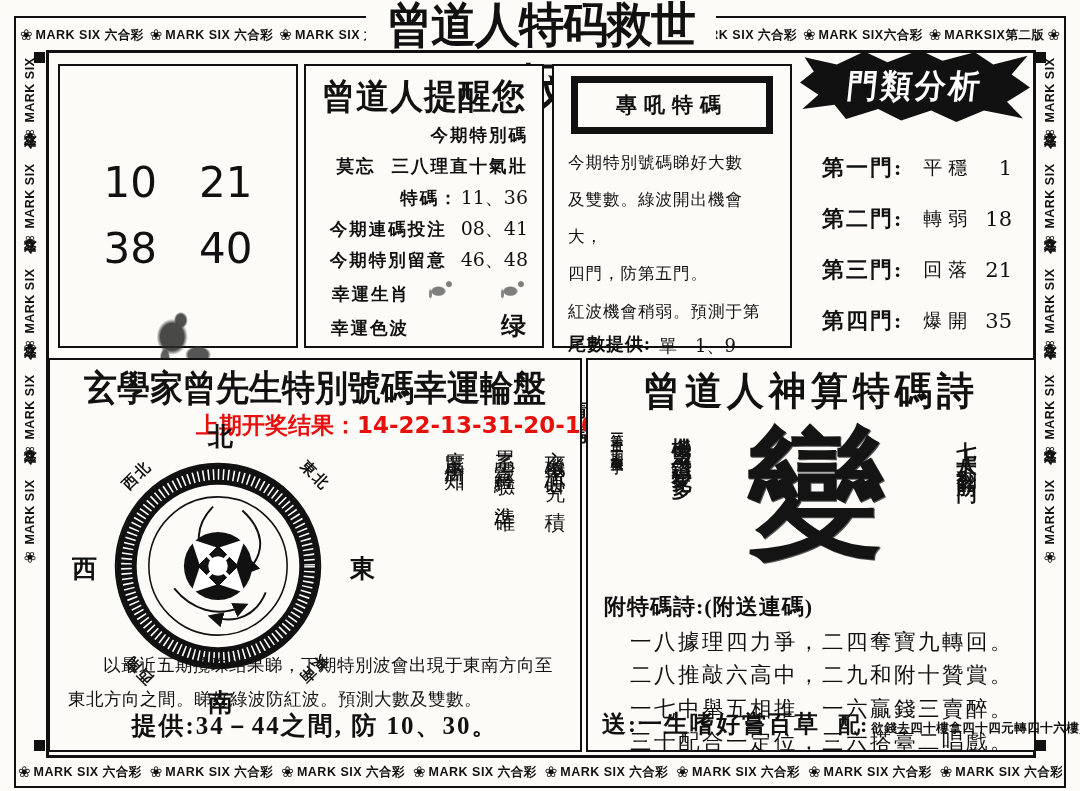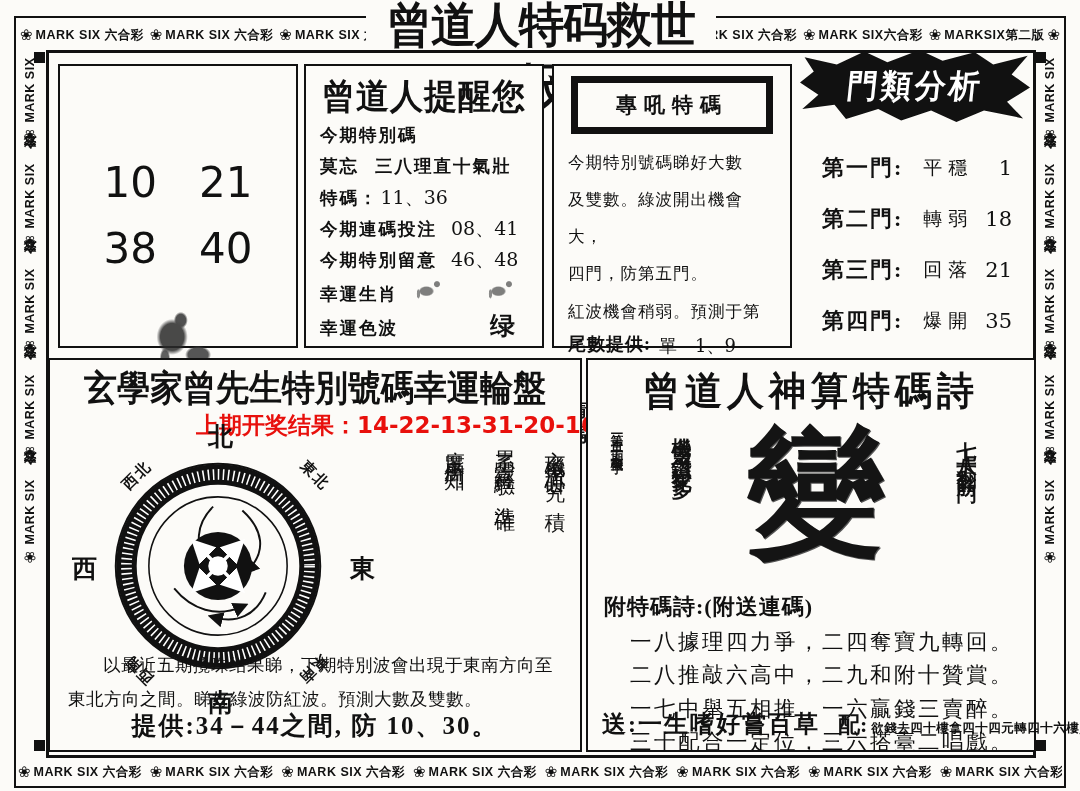--- a/index.html
+++ b/index.html
@@ -41,21 +41,21 @@
   .animal-big{position:absolute;left:92px;top:244px;width:72px;height:64px;filter:blur(.6px);opacity:.85;
     background:
       radial-gradient(26px 30px at 28% 42%, #2a2a2a 0 45%, transparent 60%),
       radial-gradient(20px 14px at 64% 70%, #3a3a3a 0 50%, transparent 65%),
       radial-gradient(10px 12px at 40% 16%, #333 0 50%, transparent 70%),
       radial-gradient(8px 16px at 18% 75%, #444 0 45%, transparent 65%);}
 
   
   .box-title{font-family:"DejaVu Sans","Liberation Sans",sans-serif;font-weight:900;text-align:center;}
   .remind-title{font-size:33px;margin:8px 0 4px;transform:scaleY(1.05);letter-spacing:1px;}
-  .rline{display:flex;align-items:baseline;padding:0 14px;height:31px;}
+  .rline{display:flex;align-items:baseline;padding:0 14px;height:31px;justify-content:flex-end;}
   .rline .lab{font-weight:700;font-size:17.5px;letter-spacing:2px;white-space:nowrap;}
   .rline .val{font-family:"DejaVu Serif","Liberation Serif",serif;font-size:19px;margin-left:14px;white-space:nowrap;}
   .rline .green{font-size:25px;font-weight:700;margin-left:92px;}
   .zodiac{display:inline-block;width:32px;height:22px;margin-left:14px;filter:blur(.7px);opacity:.75;
     background:
       radial-gradient(12px 8px at 45% 60%, #555 0 50%, transparent 65%),
       radial-gradient(5px 5px at 78% 28%, #555 0 50%, transparent 70%),
       radial-gradient(3px 8px at 20% 72%, #666 0 45%, transparent 65%);}
   .zodiac2{margin-left:40px;}
 

